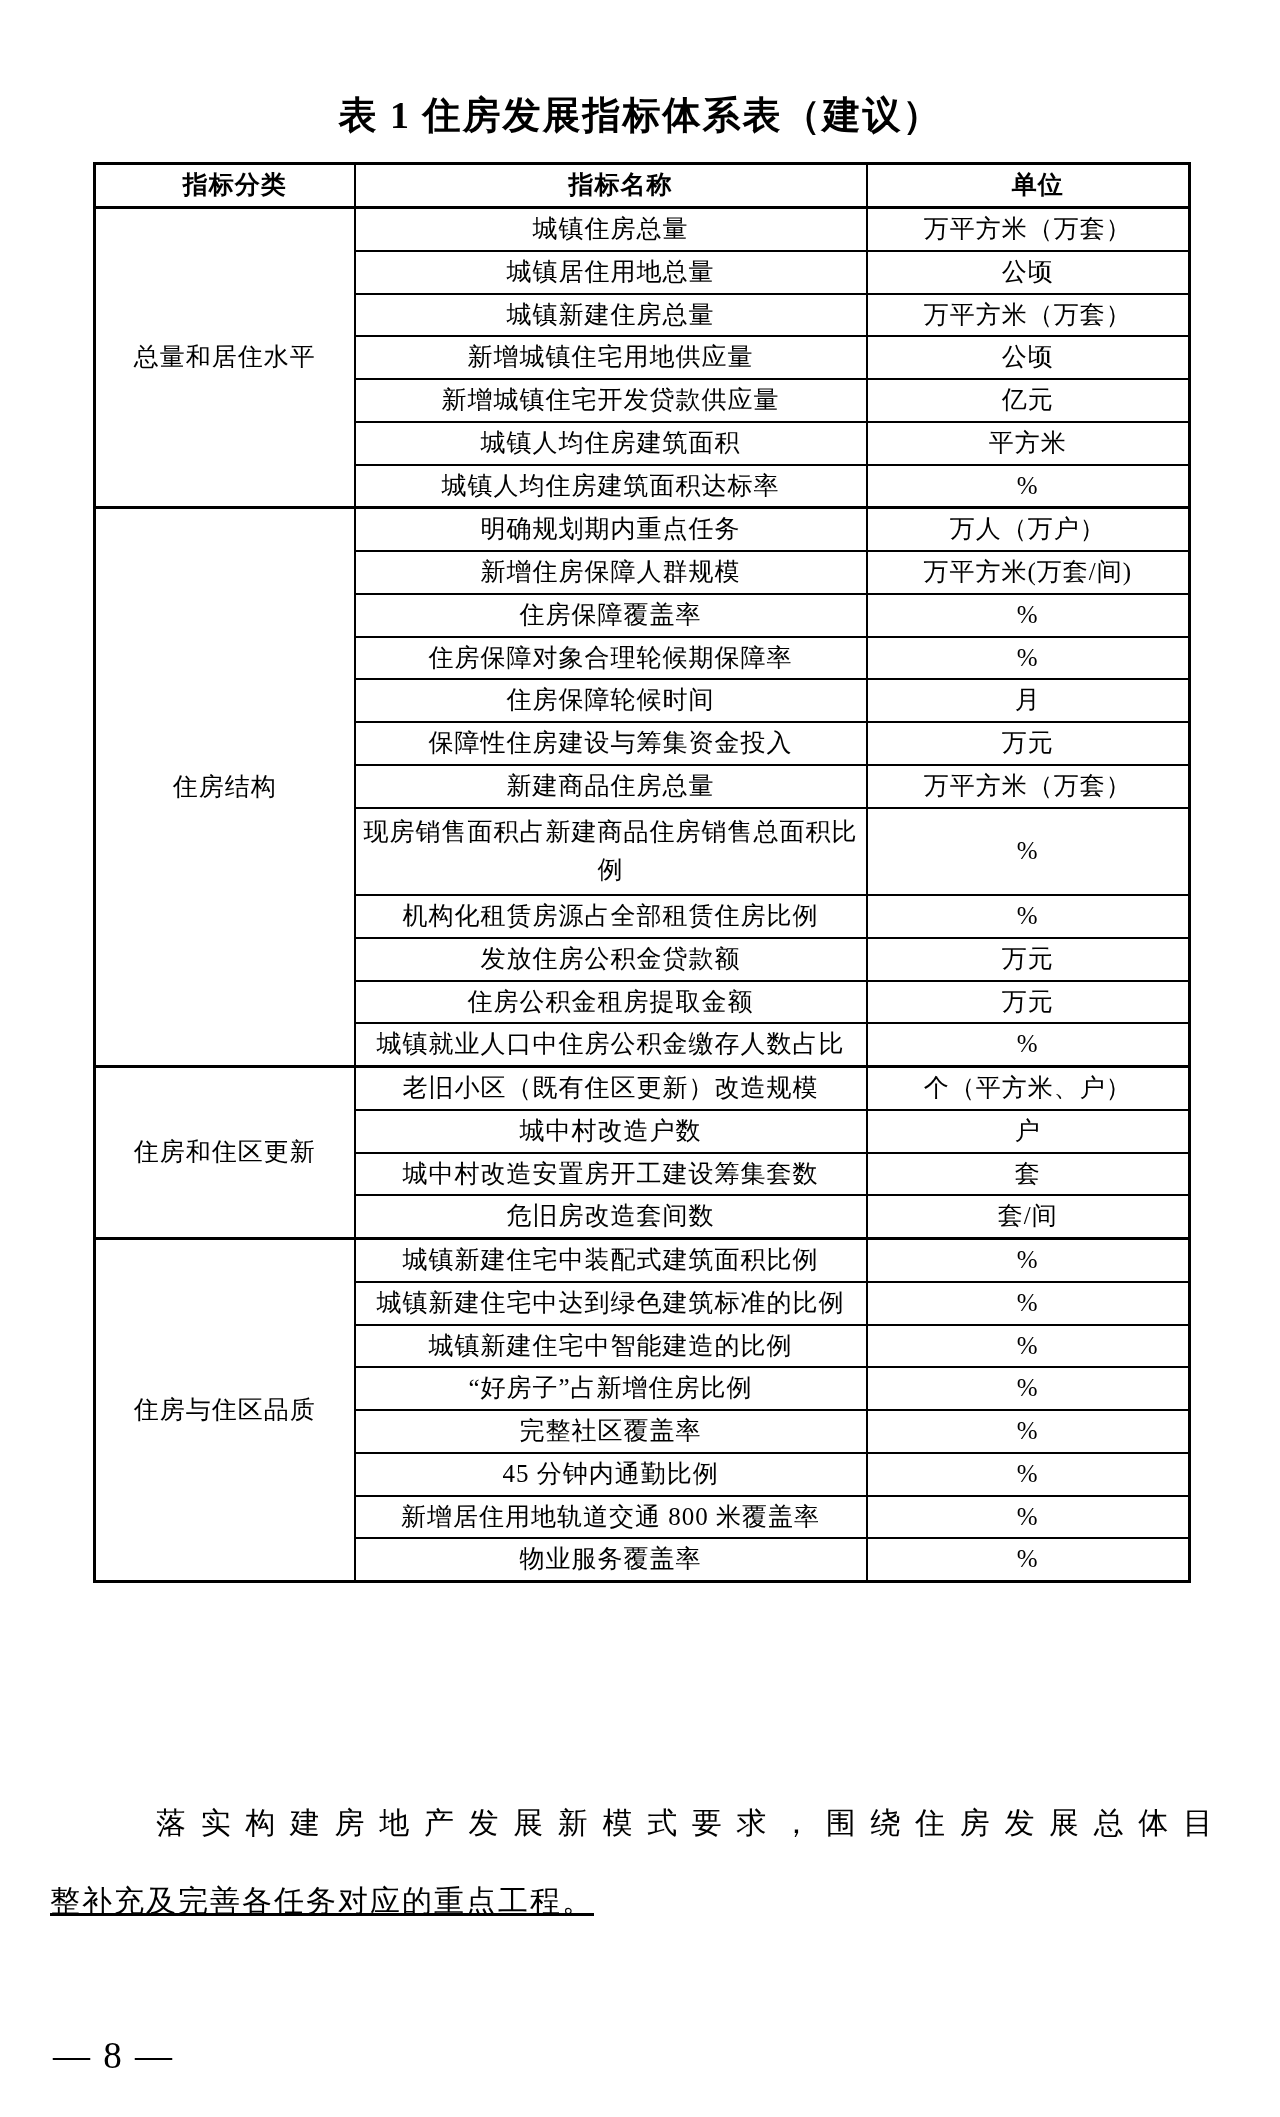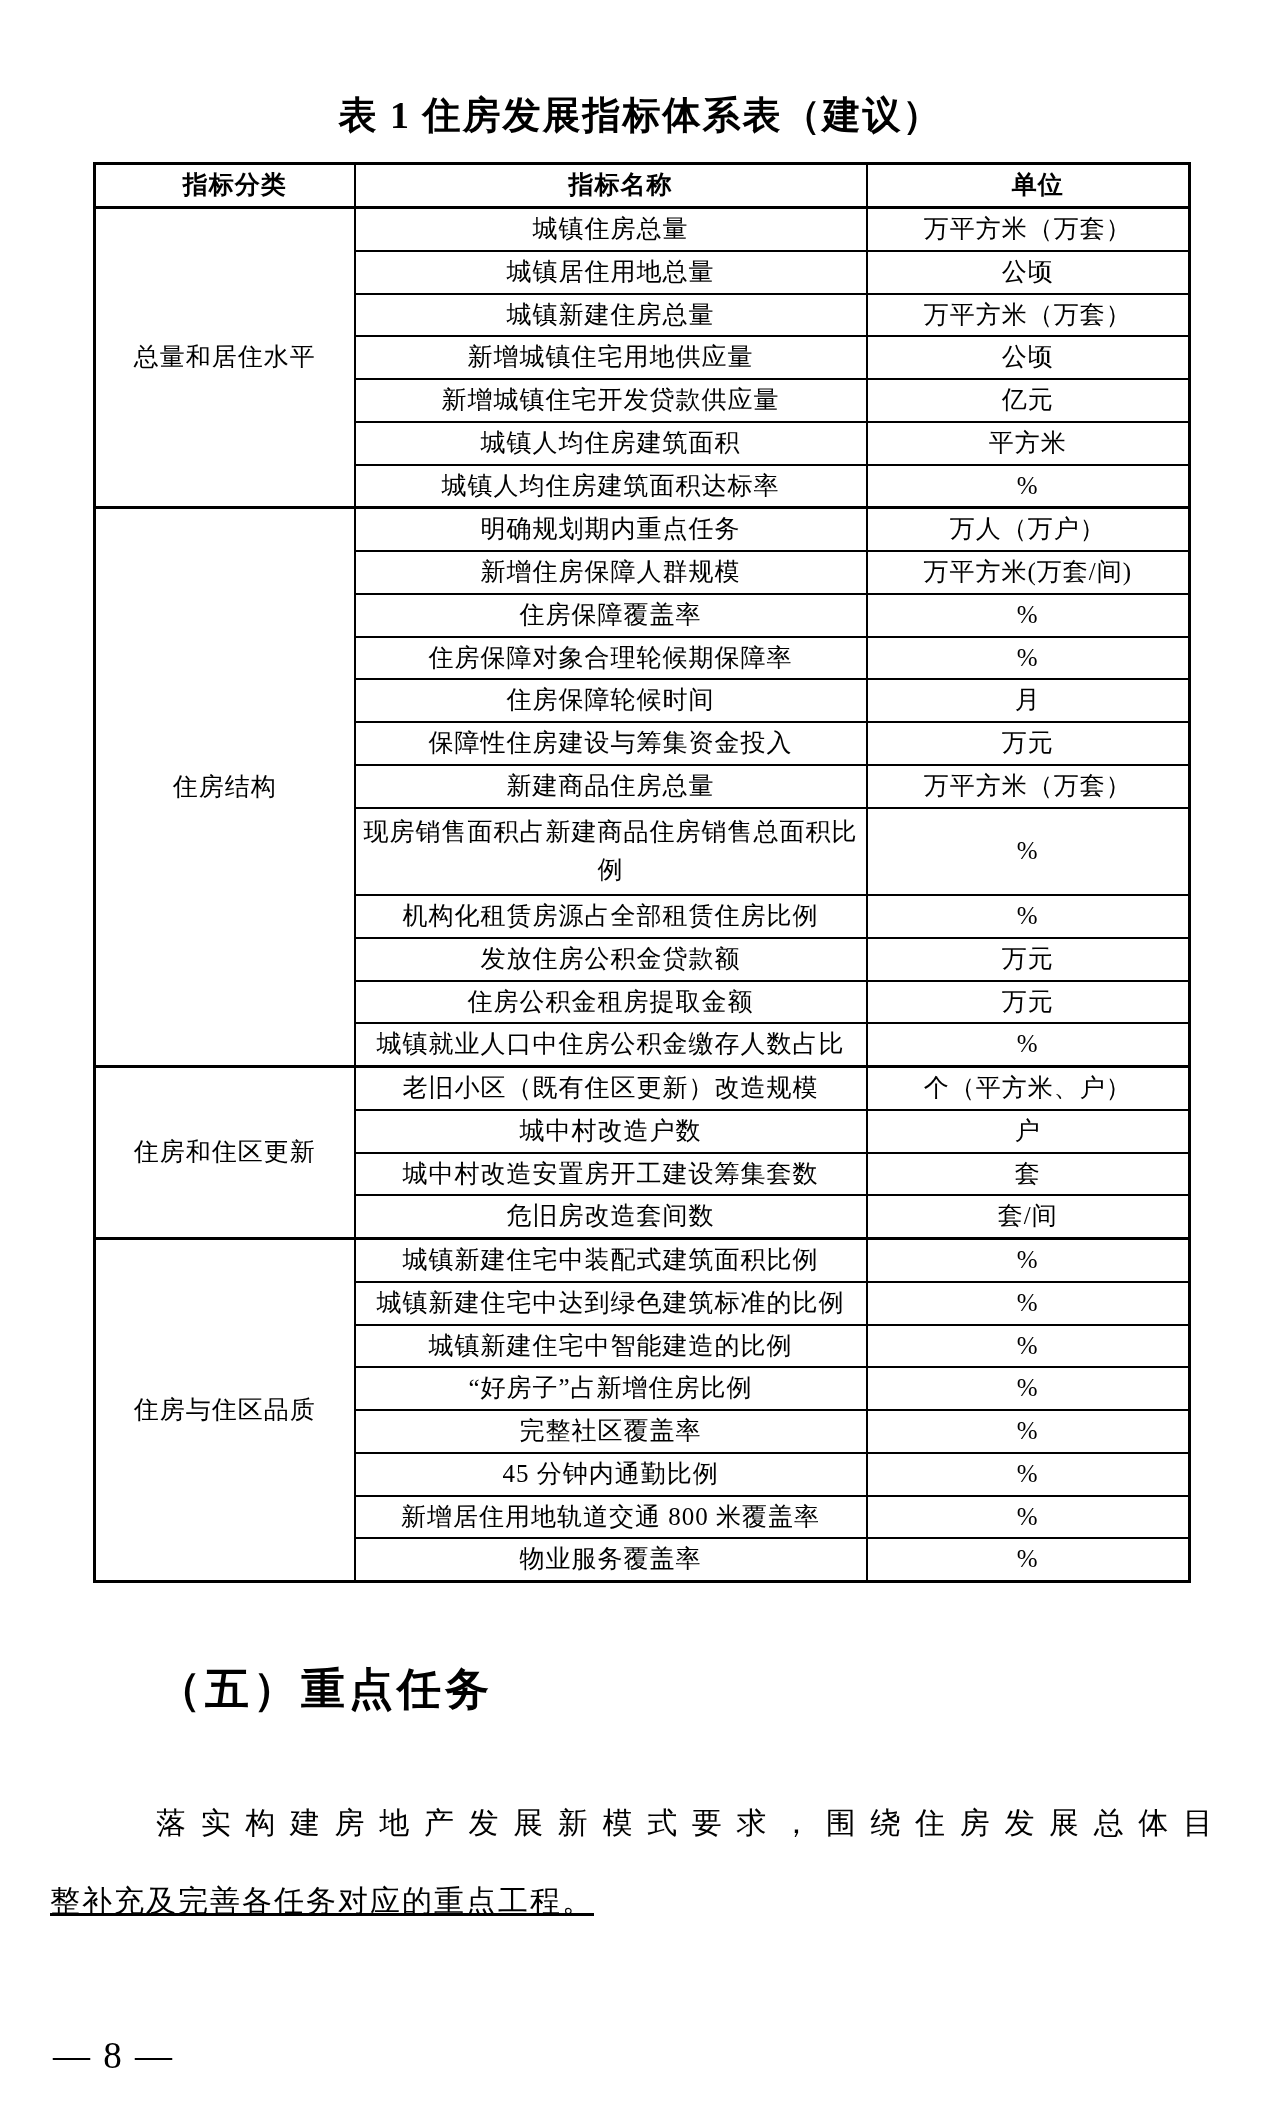--- a/index.html
+++ b/index.html
@@ -225,21 +225,20 @@
           <td>新增居住用地轨道交通 800 米覆盖率</td>
           <td>%</td>
         </tr>
       <tr class="r">
           <td>物业服务覆盖率</td>
           <td>%</td>
         </tr>
     </tbody>
   </table>
 
-  <div id="section-heading">（五）重点任务</div>
 
   <div id="body-paragraph">
     <div class="pline first">落实构建房地产发展新模式要求，围绕住房发展总体目</div>
     <div class="pline last">整补充及完善各任务对应的重点工程。</div>
   </div>
 
   <div id="page-number">— 8 —</div>
 
 </div>
 

